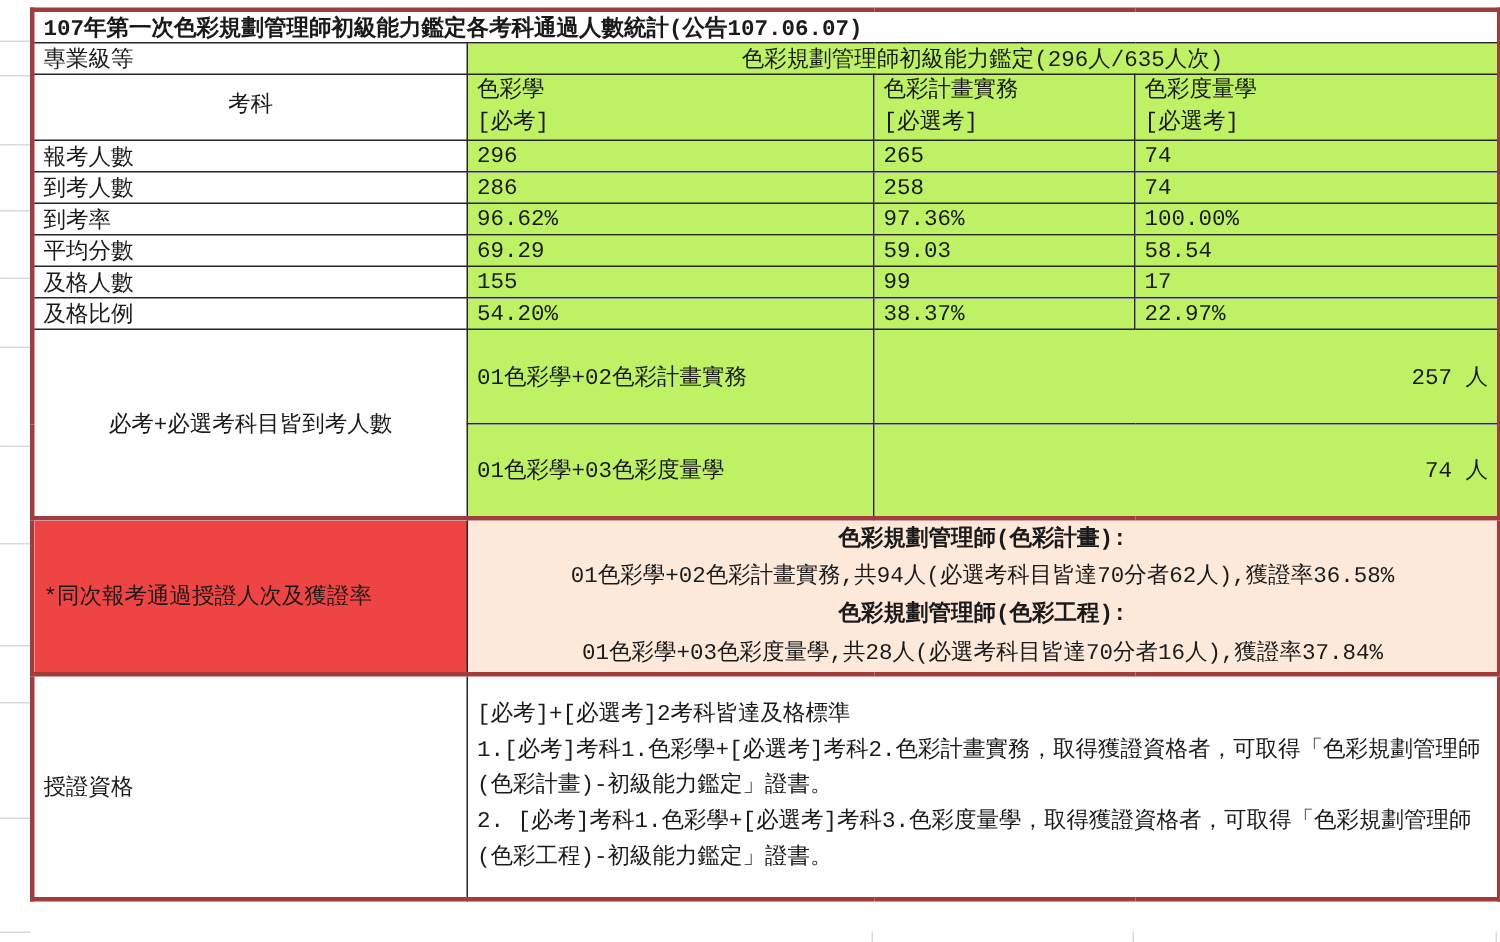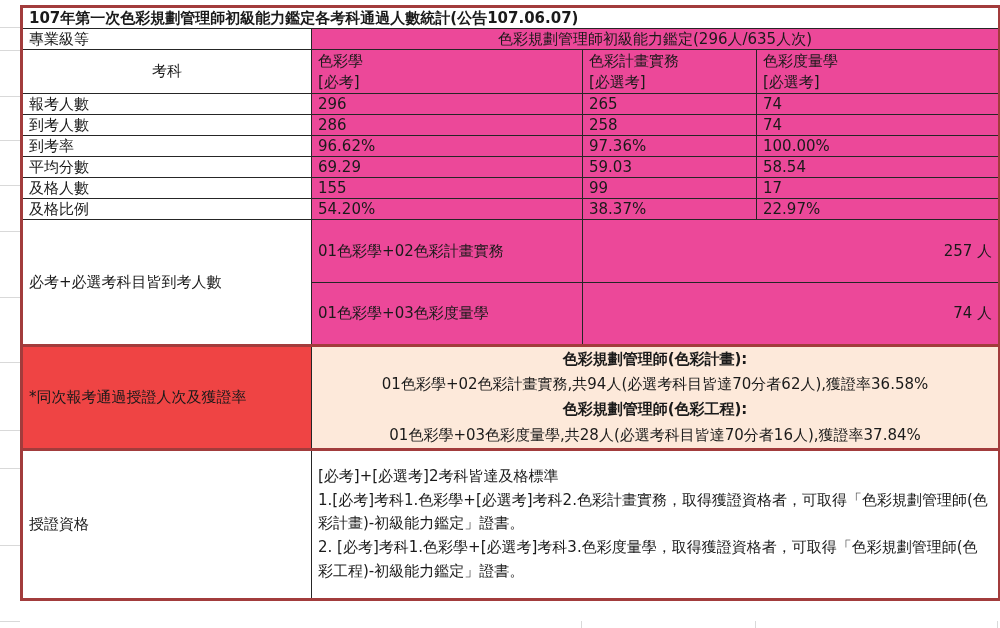--- a/index.html
+++ b/index.html
@@ -14,28 +14,29 @@
 
   
   .hstub { position:absolute; left:0; width:20px; height:1px; background:#d9d9d9; }
   .vstub { position:absolute; width:1px; background:#d9d9d9; top:621px; height:7px; }
 
   table.sheet {
     position:absolute; left:20px; top:5px;
     width:978px; border-collapse:collapse; table-layout:fixed;
     border:3px solid #a23c3c;
     font-size:15px;
+    font-family:Liberation Mono, monospace;
   }
   td {
     border:1px solid #262626;
     padding:0 6px;
     overflow:hidden;
     vertical-align:middle;
   }
-  .gray  { background:#ec4899;margin-left:24px; }
+  .gray  { background:#bef264;margin-left:24px; }
   .lav   { background:#ef4444; }
   .peach { background:#fde9da;text-align:center; }
 
   .r-title td { height:22px; font-weight:bold; white-space:nowrap; }
   .r-level td { height:21px; white-space:nowrap; }
   .r-level .val { text-align:center; }
   .r-subj td  { height:44px; line-height:1.35; }
   .r-subj td.lbl { text-align:center; }
   .subj-type { display:block; }
   .r-stat td  { height:21px; white-space:nowrap; }
@@ -133,21 +134,21 @@
       <td class="gray num">17</td>
     </tr>
     <tr class="r-stat">
       <td>及格比例</td>
       <td class="gray num">54.20%</td>
       <td class="gray num">38.37%</td>
       <td class="gray num">22.97%</td>
     </tr>
 
     <tr class="r-att">
-      <td rowspan="2" style="">必考+必選考科目皆到考人數</td>
+      <td rowspan="2" style="text-align:center">必考+必選考科目皆到考人數</td>
       <td class="gray">01色彩學+02色彩計畫實務</td>
       <td colspan="2" class="gray count">257 人</td>
     </tr>
     <tr class="r-att">
       <td class="gray">01色彩學+03色彩度量學</td>
       <td colspan="2" class="gray count">74 人</td>
     </tr>
 
     <tr class="r-cert">
       <td class="lav">*同次報考通過授證人次及獲證率</td>

